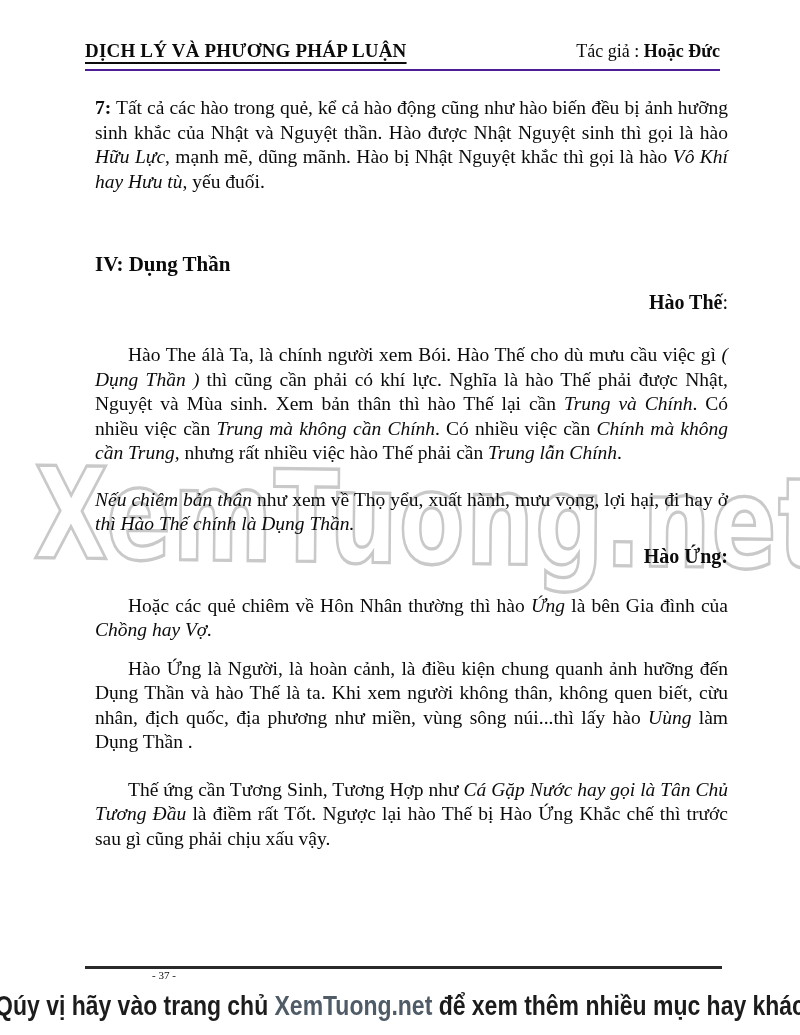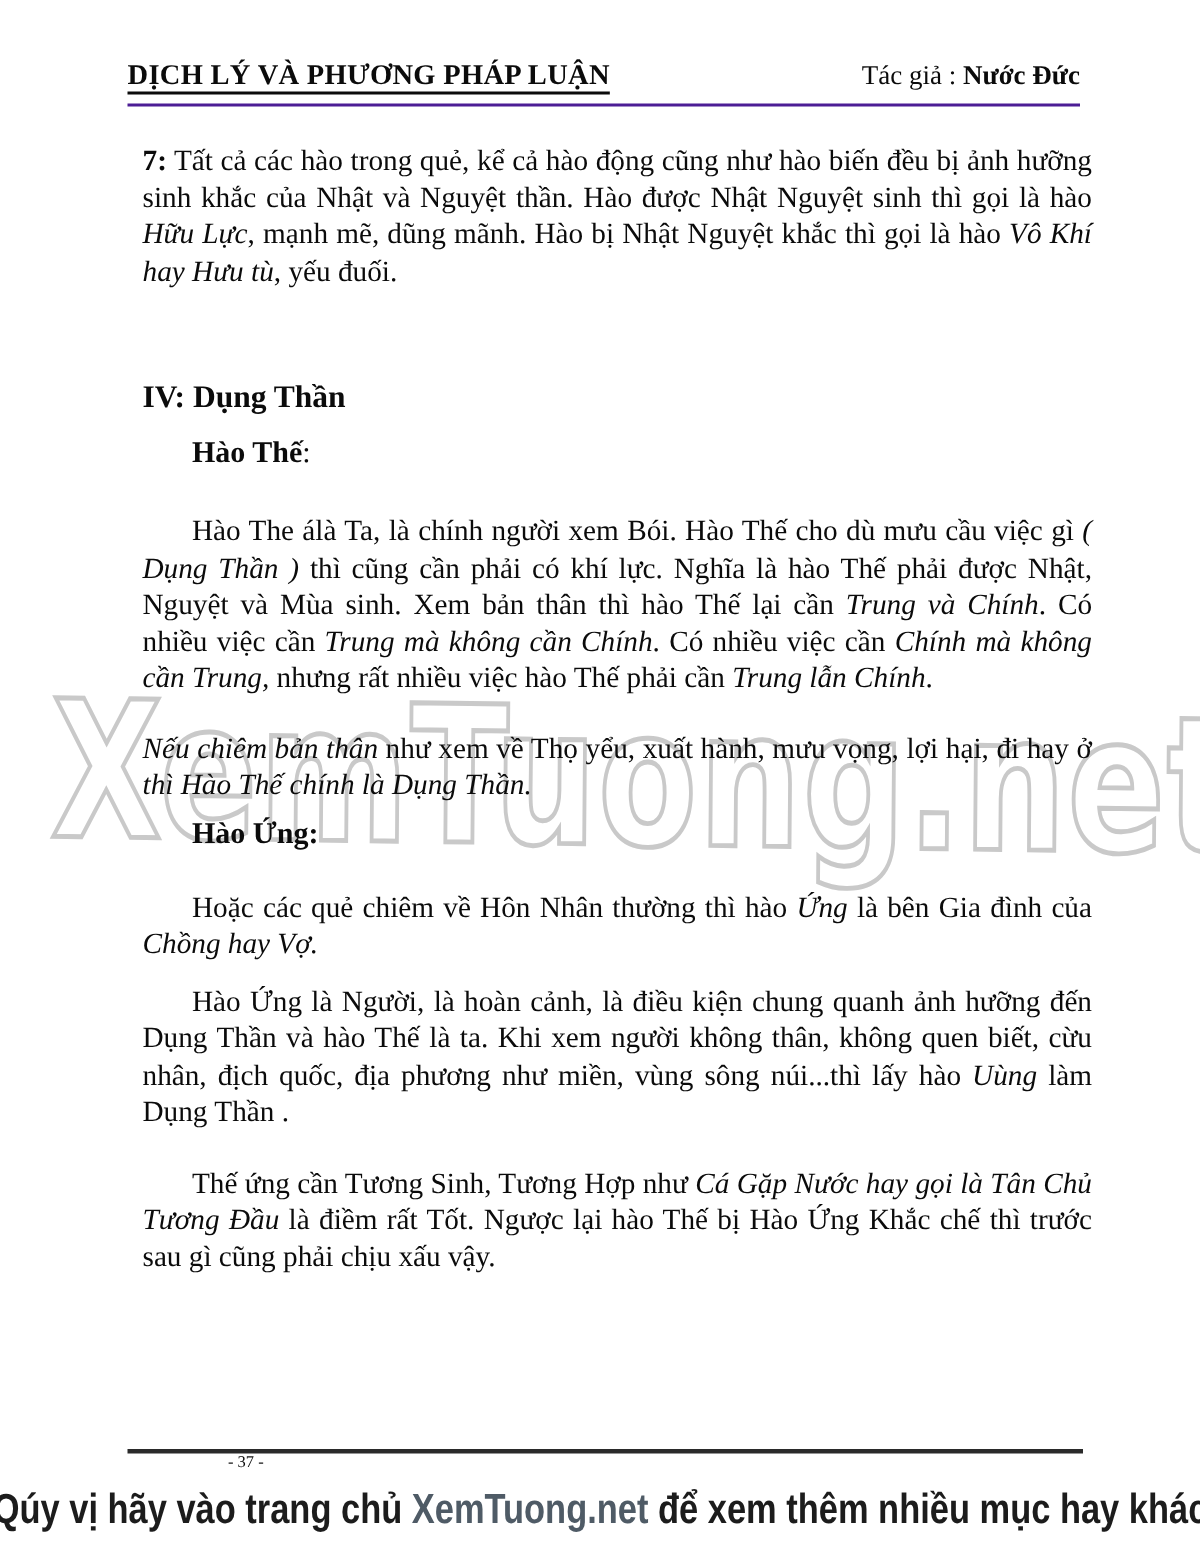--- a/index.html
+++ b/index.html
@@ -67,21 +67,21 @@
     text-align: justify;
   }
   .doc-body p, .doc-body h2, .doc-body h3 {
     margin: 0;
     font-weight: normal;
     font-size: inherit;
     line-height: inherit;
   }
   .doc-body .indent { text-indent: 33px; }
   .doc-body h2 { font-size: 21px; line-height: 25px; text-align: left; }
-  .doc-body h3 { font-size: 20px; line-height: 25px; padding-left: 33px; text-align: left; }
+  .doc-body h3 { font-size: 20px; line-height: 25px; padding-left: 33px; text-align: right; }
   .b { font-weight: bold; }
   .i { font-style: italic; }
 
   
   .doc-body > :nth-child(1)  { margin-top: 2px; }
   .doc-body > :nth-child(2)  { margin-top: 58px; }
   .doc-body > :nth-child(3)  { margin-top: 13px; }
   .doc-body > :nth-child(4)  { margin-top: 28px; }
   .doc-body > :nth-child(5)  { margin-top: 22px; }
   .doc-body > :nth-child(6)  { margin-top: 7px; }
@@ -123,21 +123,21 @@
 </style>
 </head>
 <body>
 
 <div class="page">
 
   <div class="watermark">XemTuong.net</div>
 
   <div class="header">
     <span class="header-title">DỊCH LÝ VÀ PHƯƠNG PHÁP LUẬN</span>
-    <span class="header-author"><span>Tác giả :</span> <span class="author-name">Nước Đức</span></span>
+    <span class="header-author"><span>Tác giả :</span> <span class="author-name">Hoặc Đức</span></span>
   </div>
 
   <div class="doc-body">
       <p><span class="b">7:</span><span> Tất cả các hào trong quẻ, kể cả hào động cũng như hào biến đều bị ảnh hưỡng sinh khắc của Nhật và Nguyệt thần. Hào được Nhật Nguyệt sinh thì gọi là hào </span><span class="i">Hữu Lực</span><span>, mạnh mẽ, dũng mãnh. Hào bị Nhật Nguyệt khắc thì gọi là hào </span><span class="i">Vô Khí hay Hưu tù</span><span>, yếu đuối.</span></p>
       <h2><span class="b">IV:  Dụng Thần</span></h2>
       <h3><span class="b">Hào Thế</span><span>:</span></h3>
       <p class="indent"><span>Hào The álà Ta, là chính người xem Bói. Hào Thế cho dù mưu cầu việc gì </span><span class="i">( Dụng Thần )</span><span> thì cũng cần phải có khí lực. Nghĩa là hào Thế phải được Nhật, Nguyệt và Mùa sinh. Xem bản thân thì hào Thế lại cần </span><span class="i">Trung và Chính</span><span>. Có nhiều việc cần </span><span class="i">Trung mà không cần Chính</span><span>. Có nhiều việc cần </span><span class="i">Chính mà không cần Trung,</span><span>  nhưng rất nhiều việc hào Thế phải cần </span><span class="i">Trung lẫn Chính</span><span>.</span></p>
       <p><span class="i">Nếu chiêm bản thân</span><span> như xem về Thọ yểu, xuất hành, mưu vọng, lợi hại, đi hay ở </span><span class="i">thì Hào Thế chính là Dụng Thần.</span></p>
       <h3><span class="b">Hào Ứng:</span></h3>
       <p class="indent"><span>Hoặc các quẻ chiêm về Hôn Nhân thường thì hào </span><span class="i">Ứng</span><span> là bên Gia đình của </span><span class="i">Chồng hay Vợ.</span></p>

